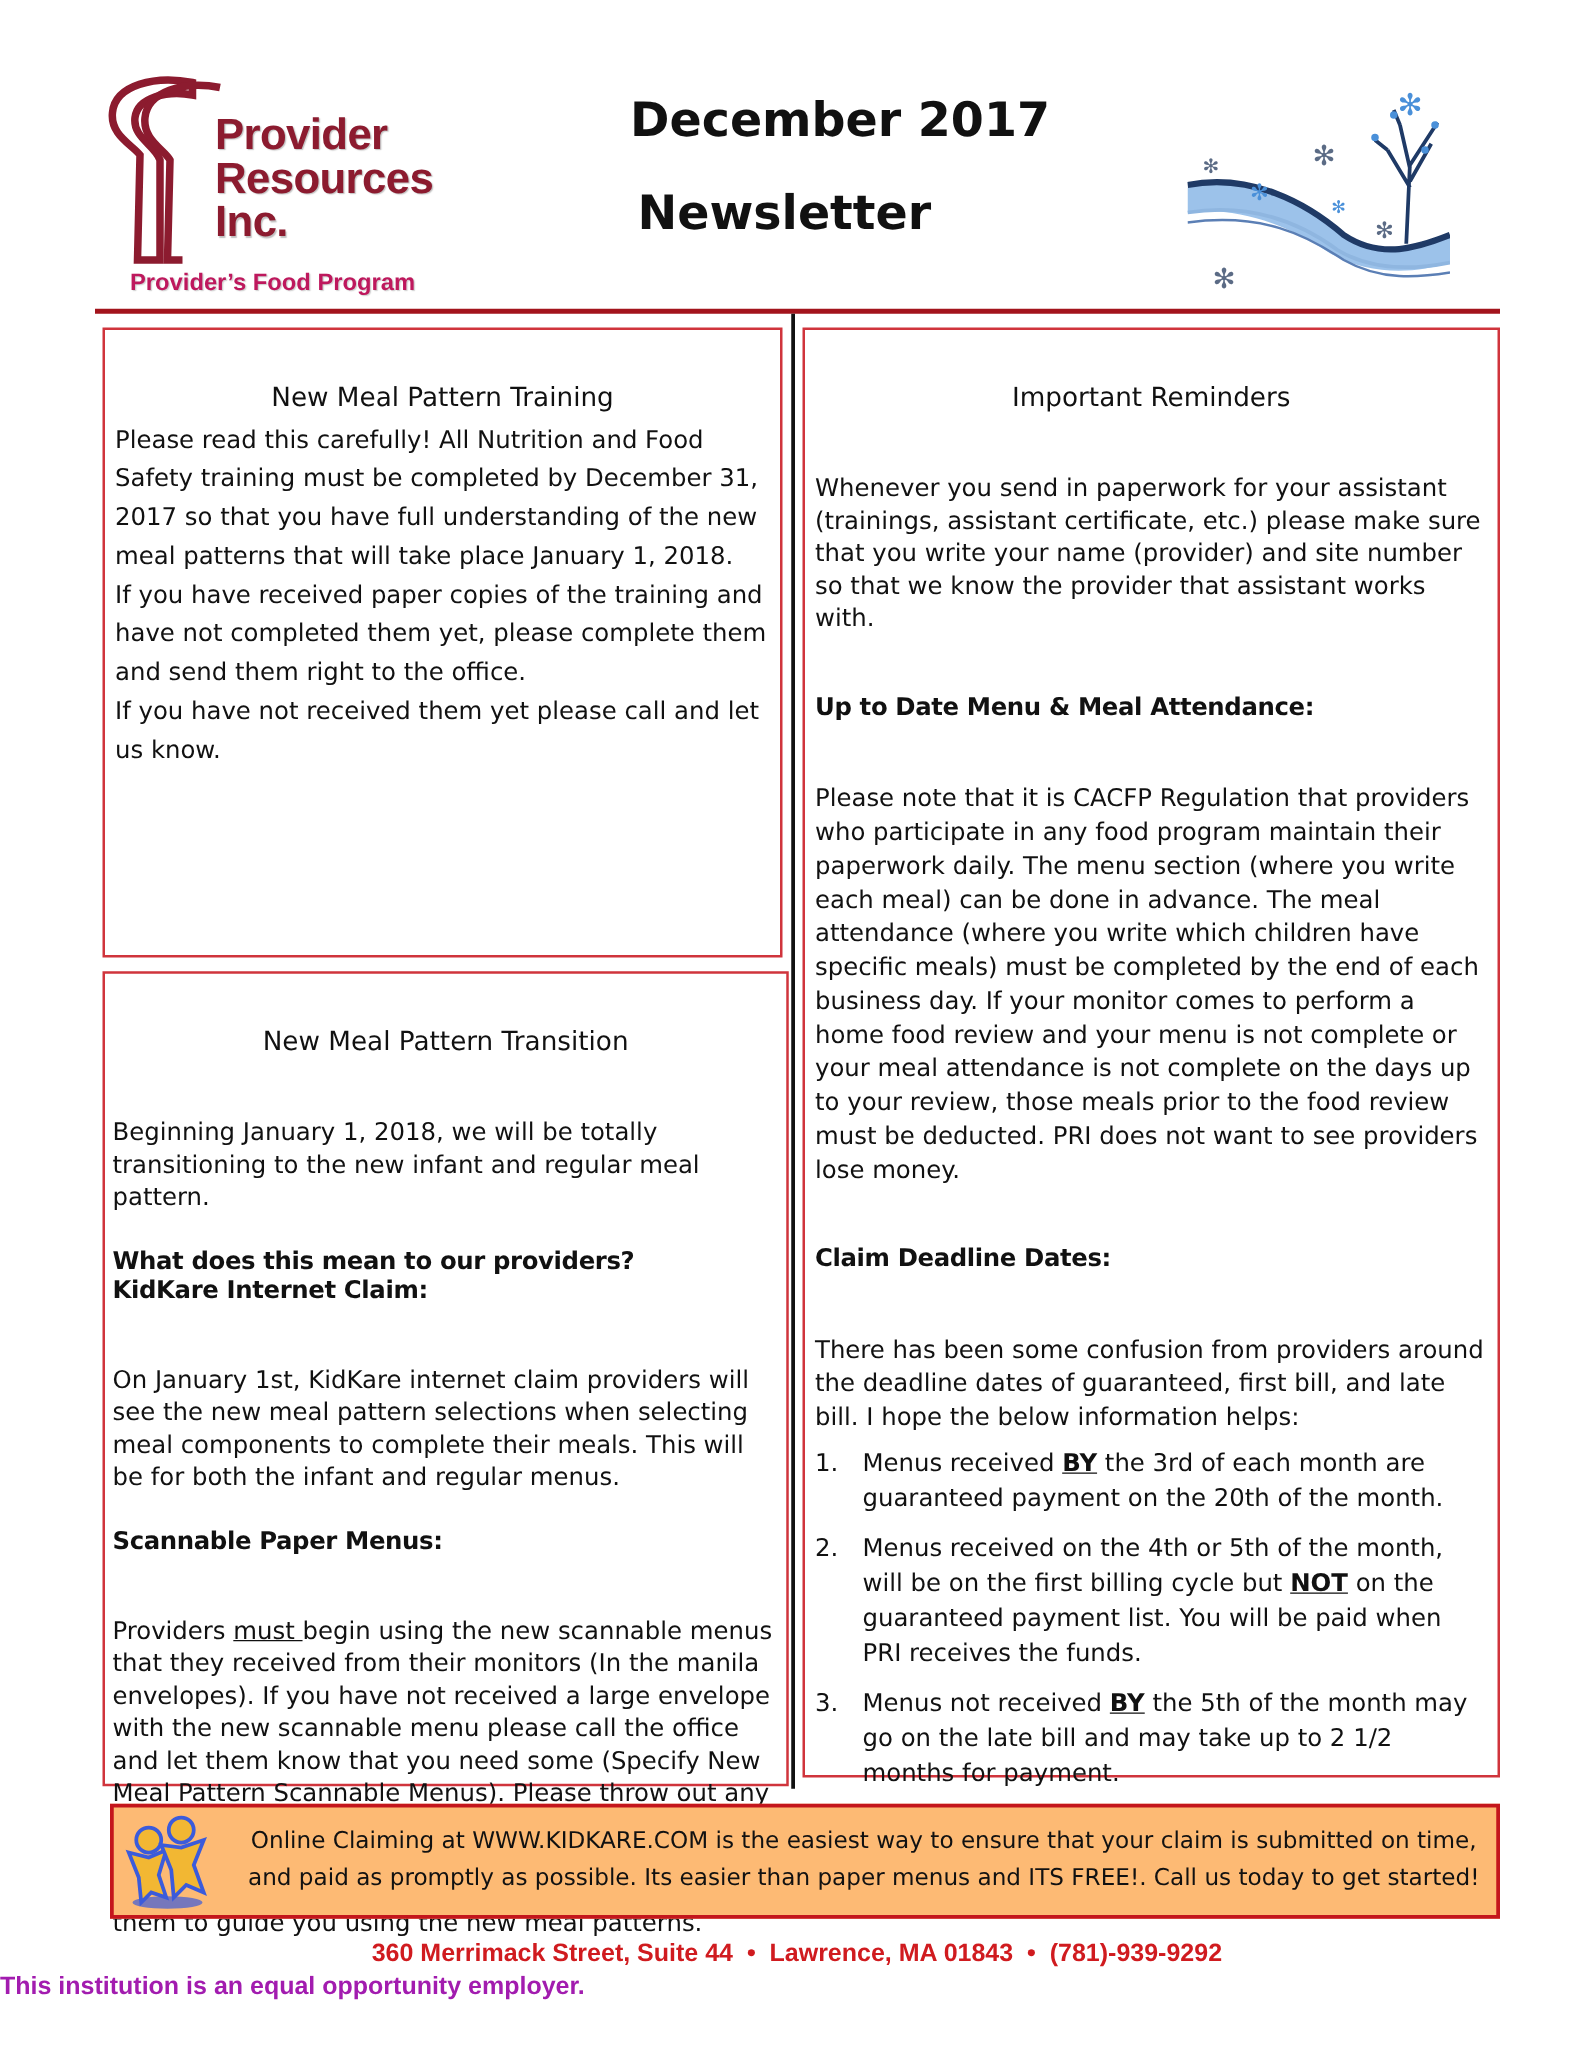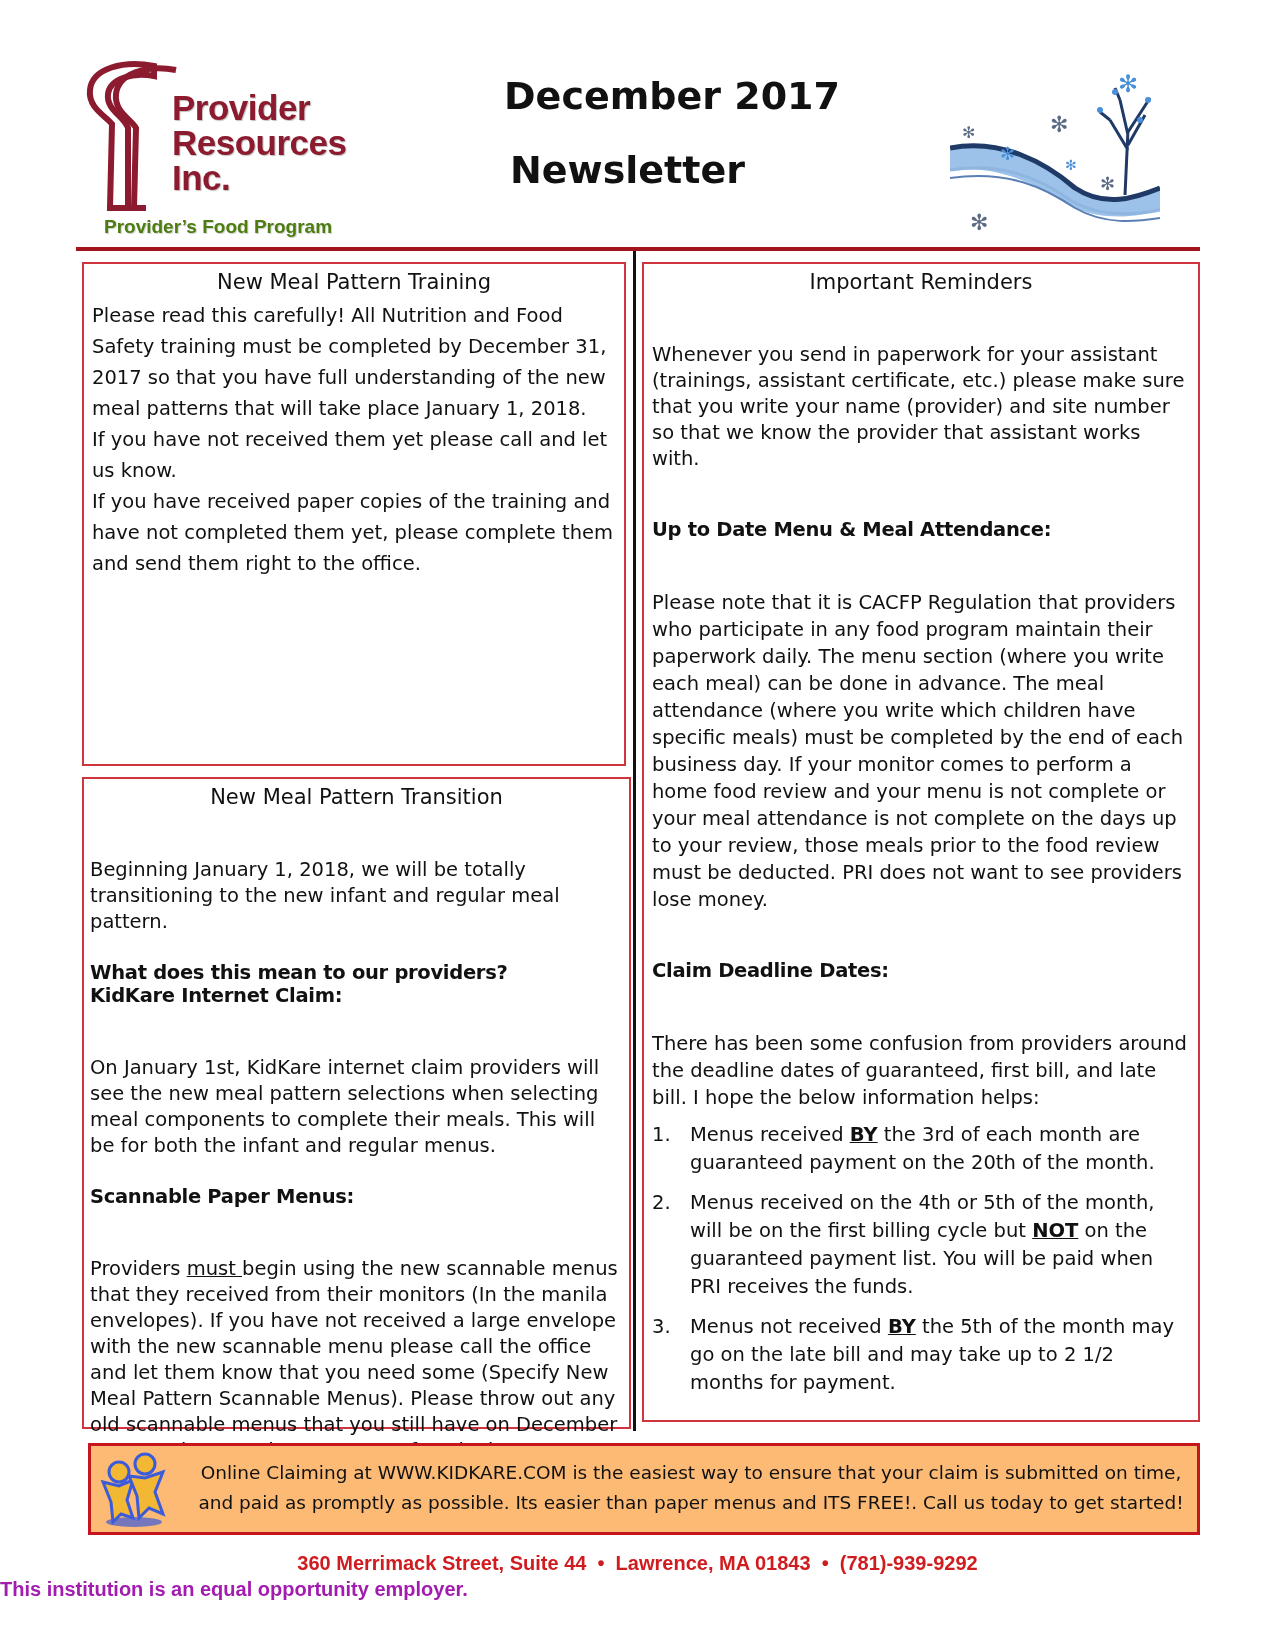--- a/index.html
+++ b/index.html
@@ -3,33 +3,33 @@
   <meta charset="utf-8">
   <style>
     * { box-sizing: border-box; margin: 0; padding: 0; }
     html, body { width: 1275px; height: 1650px; background: #ffffff; }
     body { position: relative; font-family: "DejaVu Sans", sans-serif; color: #111; overflow: hidden; }
 
     
     .logo { position: absolute; left: 84px; top: 58px; width: 280px; height: 180px; }
     .logo svg { position: absolute; left: 0; top: 0; }
     .logo-text { position: absolute; left: 88px; top: 32px; color: #8c1b2f; font-family: "Liberation Sans", sans-serif; font-weight: bold; line-height: 35px; font-size: 35px; letter-spacing: -0.5px; text-shadow: 1px 1px 1px rgba(0,0,0,0.25); }
-    .logo-sub { position: absolute; left: 20px; top: 158px; color: #4d7c0f; font-family: "Liberation Sans", sans-serif; font-weight: bold; font-size: 19px; white-space: nowrap; text-shadow: 1px 1px 1px rgba(0,0,0,0.2); }
+    .logo-sub { position: absolute; left: 20px; top: 158px; color: #be185d; font-family: "Liberation Sans", sans-serif; font-weight: bold; font-size: 19px; white-space: nowrap; text-shadow: 1px 1px 1px rgba(0,0,0,0.2); }
 
     .title1 { position: absolute; left: 440px; top: 74px; width: 400px; font-family: "DejaVu Sans", sans-serif; font-weight: bold; font-size: 38px; text-align: right; }
     .title2 { position: absolute; left: 510px; top: 148px; font-family: "DejaVu Sans", sans-serif; font-weight: bold; font-size: 38px; }
 
     .winter { position: absolute; left: 950px; top: 70px; width: 210px; height: 170px; }
 
     .header-rule { position: absolute; left: 76px; top: 247px; width: 1124px; height: 4px; background: #a3141c; }
     .col-divider { position: absolute; left: 633px; top: 251px; width: 3px; height: 1180px; background: #111; }
 
     
     .box { position: absolute; border: 2px solid #d0343c; background: #fff; }
-    .box-title { text-align: center; font-size: 21px; font-weight: normal; color: #111; }
+    .box-title { text-align: center; font-size: 21px; font-weight: normal; color: #111; margin-top: 36px; }
     .p { font-size: 19.5px; line-height: 31px; }
     .p2 { font-size: 19.5px; line-height: 26px; margin-top: 48px; }
     .sub { font-size: 19.5px; font-weight: bold; letter-spacing: -0.3px; }
     u { text-decoration: underline; }
 
     #box-training { left: 82px; top: 262px; width: 544px; height: 504px; padding: 6px 8px; }
     #box-training .box-title { margin-bottom: 6px; }
 
     #box-transition { left: 82px; top: 777px; width: 549px; height: 652px; padding: 6px 6px; }
     #box-transition .box-title { margin-bottom: 0px; }
@@ -89,22 +89,22 @@
     <text x="20" y="160" font-size="22" fill="#5b6b85" font-family="DejaVu Sans, sans-serif">✻</text>
   </svg>
 </div>
 
 <div class="header-rule"></div>
 <div class="col-divider"></div>
 
 <section class="box" id="box-training">
   <h2 class="box-title">New Meal Pattern Training</h2>
   <p class="p">Please read this carefully! All Nutrition and Food Safety training must be completed by December 31, 2017 so that you have full understanding of the new meal patterns that will take place January 1, 2018.</p>
+  <p class="p">If you have received paper copies of the training and have not completed them yet, please complete them and send them right to the office.</p>
   <p class="p">If you have not received them yet please call and let us know.</p>
-  <p class="p">If you have received paper copies of the training and have not completed them yet, please complete them and send them right to the office.</p>
 </section>
 
 <section class="box" id="box-transition">
   <h2 class="box-title">New Meal Pattern Transition</h2>
   <p class="p2">Beginning January 1, 2018, we will be totally transitioning to the new infant and regular meal pattern.</p>
   <div class="gap"></div>
   <div class="sub">What does this mean to our providers?</div>
   <div class="sub">KidKare Internet Claim:</div>
   <p class="p2">On January 1st, KidKare internet claim providers will see the new meal pattern selections when selecting meal  components to complete their meals. This will be for both the infant and regular menus.</p>
   <div class="gap"></div>

